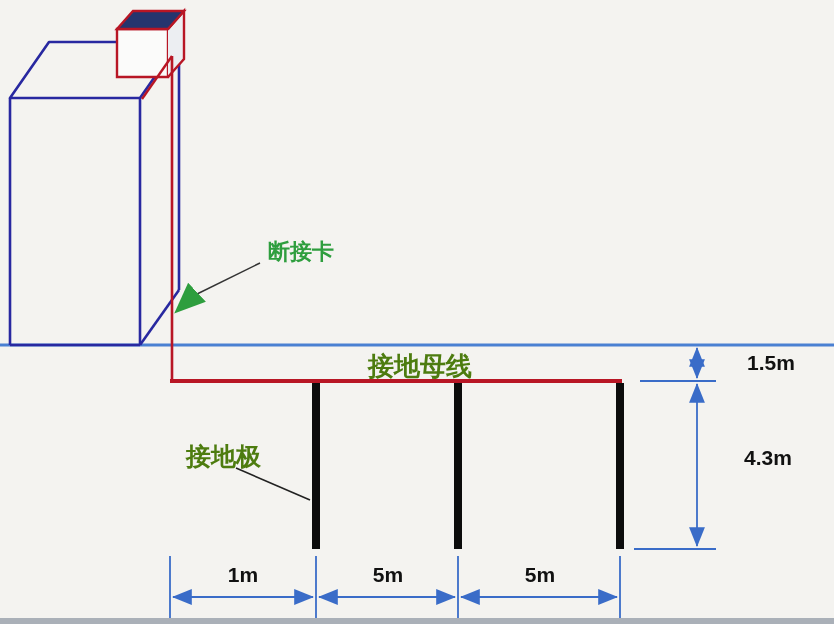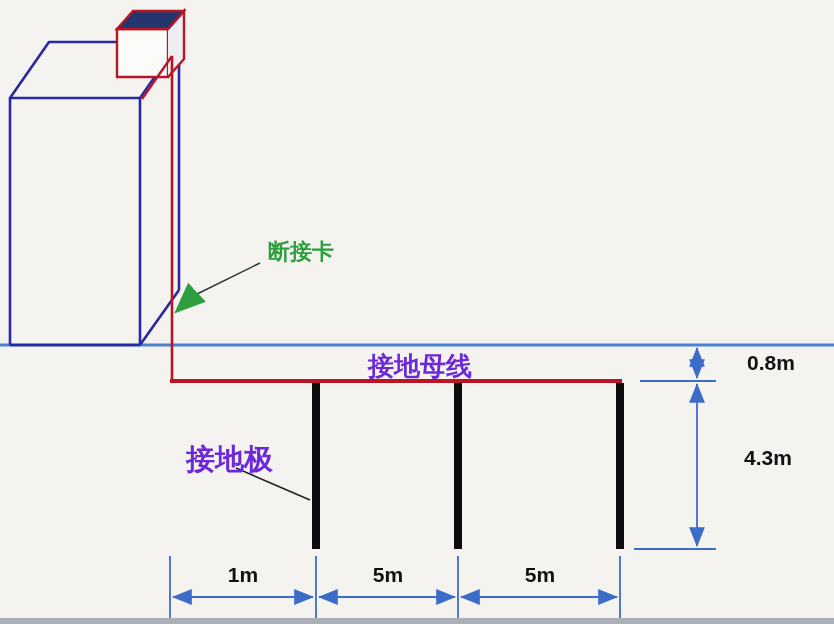--- a/index.html
+++ b/index.html
@@ -4,25 +4,25 @@
 <style>
   html,body{margin:0;padding:0;background:#ddd;}
   .canvas{
     position:relative;
     width:834px;height:624px;
     background:#f4f3f0;
     overflow:hidden;
     font-family:"Liberation Sans", sans-serif;
   }
   .canvas svg{position:absolute;left:0;top:0;}
-  .lbl{position:absolute;white-space:nowrap;color:#6d28d9;}
+  .lbl{position:absolute;white-space:nowrap;color:#4d7c0f;}
   .title{left:268px;top:112px;font-size:33px;font-weight:bold;color:#111;letter-spacing:1px;}
   .lbl-disconnect{left:248px;top:237px;font-size:22px;font-weight:bold;color:#2e9e3e;margin-left:20px;}
   .lbl-bus{left:368px;top:349px;font-size:26px;font-weight:bold;}
-  .lbl-electrode{left:186px;top:440px;font-size:29px;font-weight:bold;}
+  .lbl-electrode{left:186px;top:440px;font-size:25px;font-weight:bold;}
   .dim{position:absolute;font-size:21px;font-weight:bold;color:#111;white-space:nowrap;}
   .dim.ctr{transform:translateX(-50%);}
   .dim-3m{left:243px;top:563px;}
   .dim-5m-1{left:388px;top:563px;}
   .dim-5m-2{left:540px;top:563px;}
   .dim-08{left:747px;top:351px;}
   .dim-25{left:744px;top:446px;}
   .bottom-strip{position:absolute;left:0;bottom:0;width:834px;height:6px;background:#aab0b8;}
 </style>
 </head>
@@ -98,17 +98,17 @@
   </svg>
 
 
   <div class="lbl lbl-disconnect">断接卡</div>
   <div class="lbl lbl-bus">接地母线</div>
   <div class="lbl lbl-electrode">接地极</div>
 
   <div class="dim ctr dim-3m">1m</div>
   <div class="dim ctr dim-5m-1">5m</div>
   <div class="dim ctr dim-5m-2">5m</div>
-  <div class="dim dim-08">0.8m</div>
+  <div class="dim dim-08">1.5m</div>
   <div class="dim dim-25">4.3m</div>
 
   <div class="bottom-strip"></div>
 </div>
 
 </body></html>

